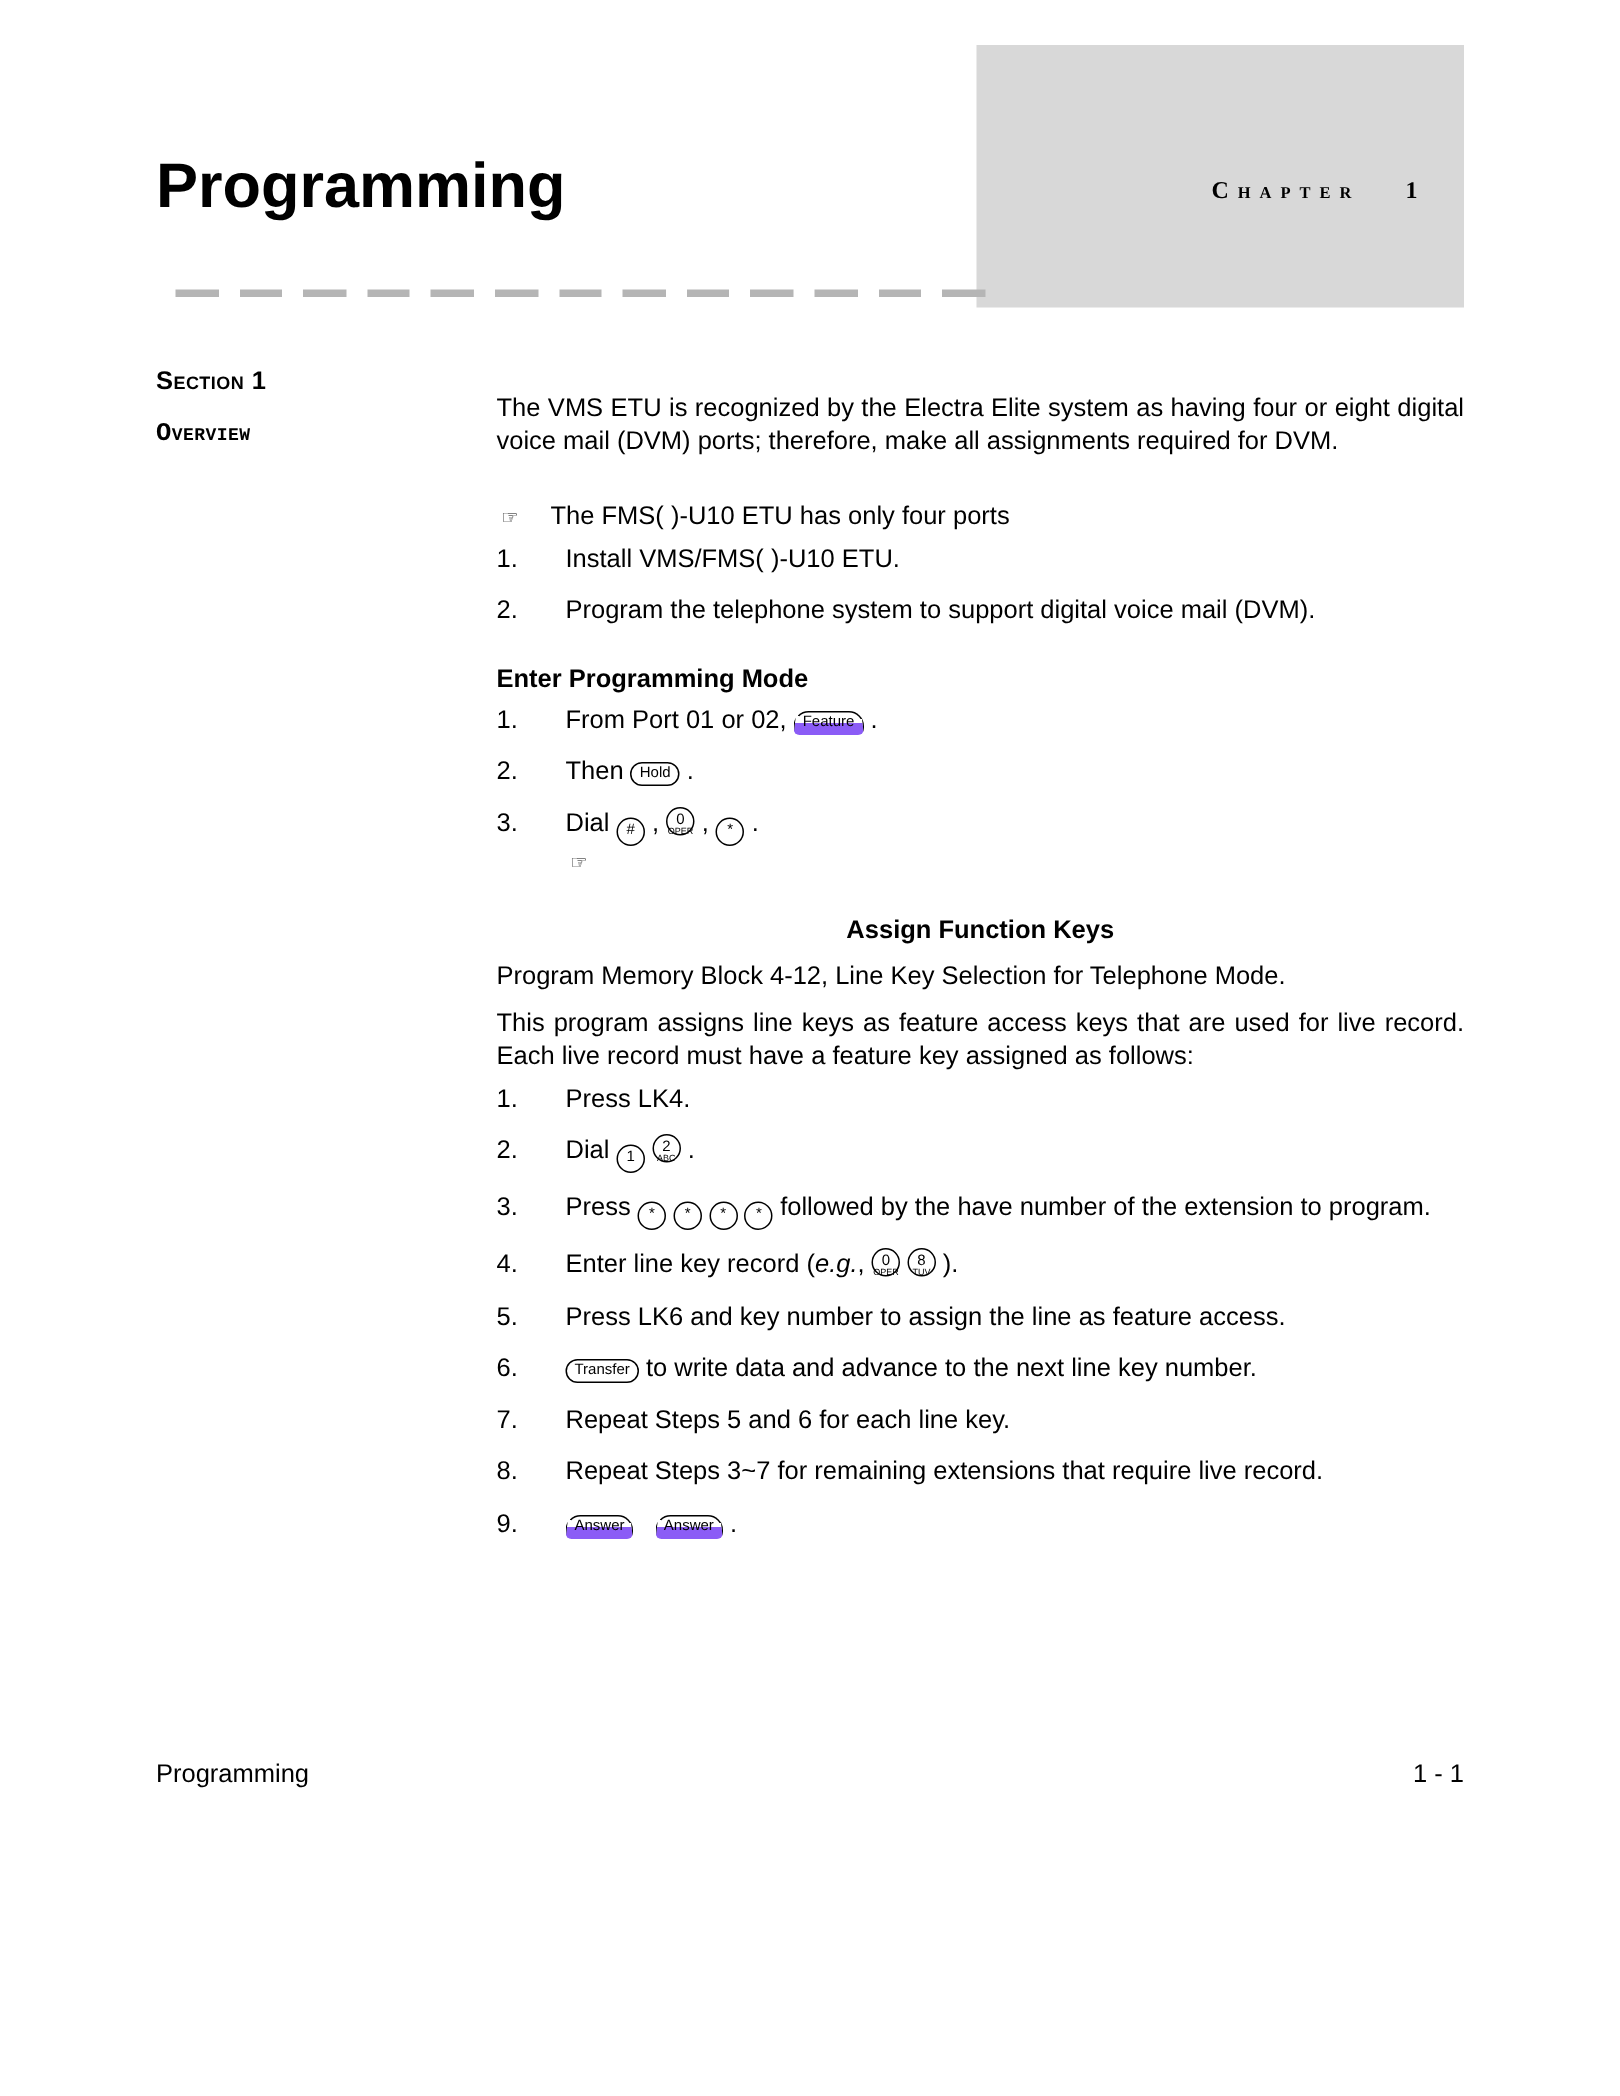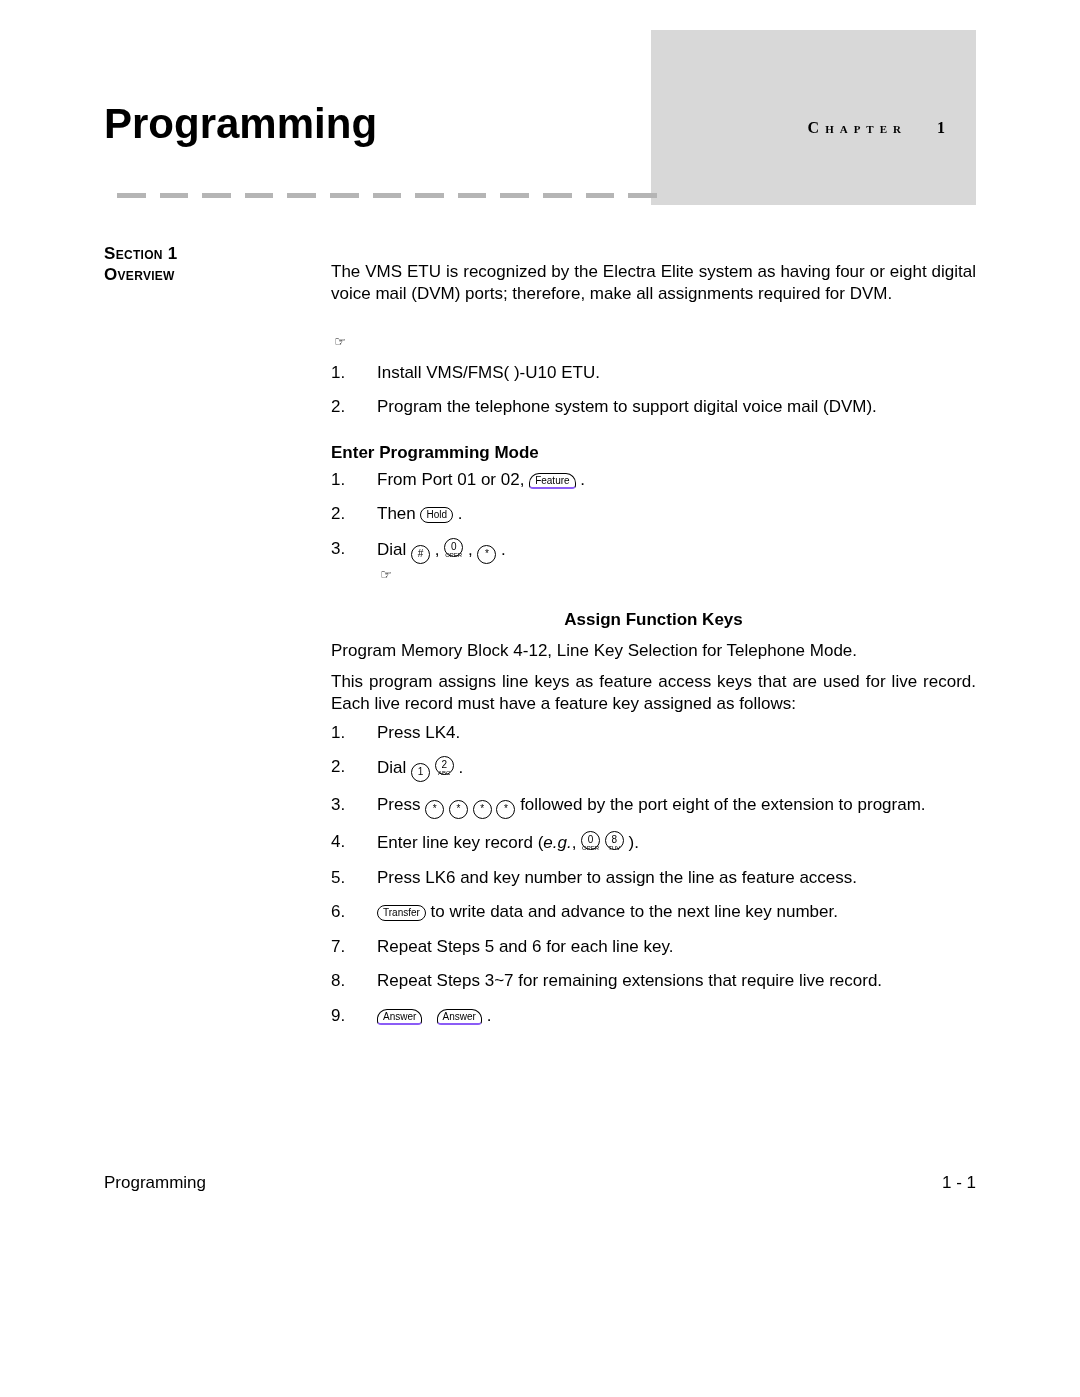--- a/index.html
+++ b/index.html
@@ -55,21 +55,21 @@
     }
     .section-label {
       position: absolute;
       left: 104px;
       font-size: 17px;
       font-weight: bold;
       font-variant: small-caps;
       letter-spacing: 0.3px;
     }
     .section-num { top: 244px; }
-    .section-overview { top: 265px; }
+    .section-overview { top: 280px; font-family: Liberation Mono, monospace; }
     .content-col {
       position: absolute;
       left: 331px;
       right: 104px;
       font-size: 17px;
       line-height: 1.32;
     }
     .para-overview { top: 261px; text-align: justify; }
     .note-row {
       display: flex;
@@ -122,21 +122,21 @@
       vertical-align: -2px;
       padding-top: 1px;
       font-style: normal;
     }
     .keycap-round .sub {
       font-size: 6px;
       display: block;
       line-height: 4px;
     }
     .keycap-u {
-      border-bottom: 2px solid #8b5cf6;
+      border-bottom: 8px solid #8b5cf6;
       border-radius: 10px 10px 4px 4px;
     }
     .note2-wrap { top: 566px; }
     .note2-inner { display: flex; gap: 18px; margin-left: 46px; }
     .assign-keys { top: 609px; text-align: center; }
     .para-mb { top: 640px; }
     .para-assign { top: 671px; text-align: justify; }
     .ol3 { top: 722px; }
     .footer {
       position: absolute;
@@ -175,20 +175,21 @@
   <div class="dash"></div>
 </div>
 
 <div class="section-label section-num">Section 1</div>
 <div class="section-label section-overview">Overview</div>
 
 <div class="content-col para-overview">The VMS ETU is recognized by the Electra Elite system as having four or eight digital voice mail (DVM) ports; therefore, make all assignments required for DVM.</div>
 
 <div class="content-col note1 note-row">
   <span class="note-icon">☞</span>
+  <span>The FMS( )-U10 ETU has only four ports</span>
 </div>
 
 <div class="content-col ol1">
   <div class="ol-item">
     <span class="ol-numcol">1.</span>
     <span class="ol-body">Install VMS/FMS( )-U10 ETU.</span>
   </div>
   <div class="ol-item">
     <span class="ol-numcol">2.</span>
     <span class="ol-body">Program the telephone system to support digital voice mail (DVM).</span>
@@ -253,21 +254,21 @@
     </span>
   </div>
   <div class="ol-item">
     <span class="ol-numcol">3.</span>
     <span class="ol-body">
       <span>Press </span>
       <span class="keycap-round"><span>*</span></span>
       <span class="keycap-round"><span>*</span></span>
       <span class="keycap-round"><span>*</span></span>
       <span class="keycap-round"><span>*</span></span>
-      <span>  followed by the port eight of the extension to program.</span>
+      <span>  followed by the have number of the extension to program.</span>
     </span>
   </div>
   <div class="ol-item">
     <span class="ol-numcol">4.</span>
     <span class="ol-body">
       <span>Enter line key record (</span><span class="ital">e.g.</span><span>,  </span>
       <span class="keycap-round"><span>0</span><span class="sub">OPER</span></span>
       <span class="keycap-round"><span>8</span><span class="sub">TUV</span></span>
       <span> ).</span>
     </span>

